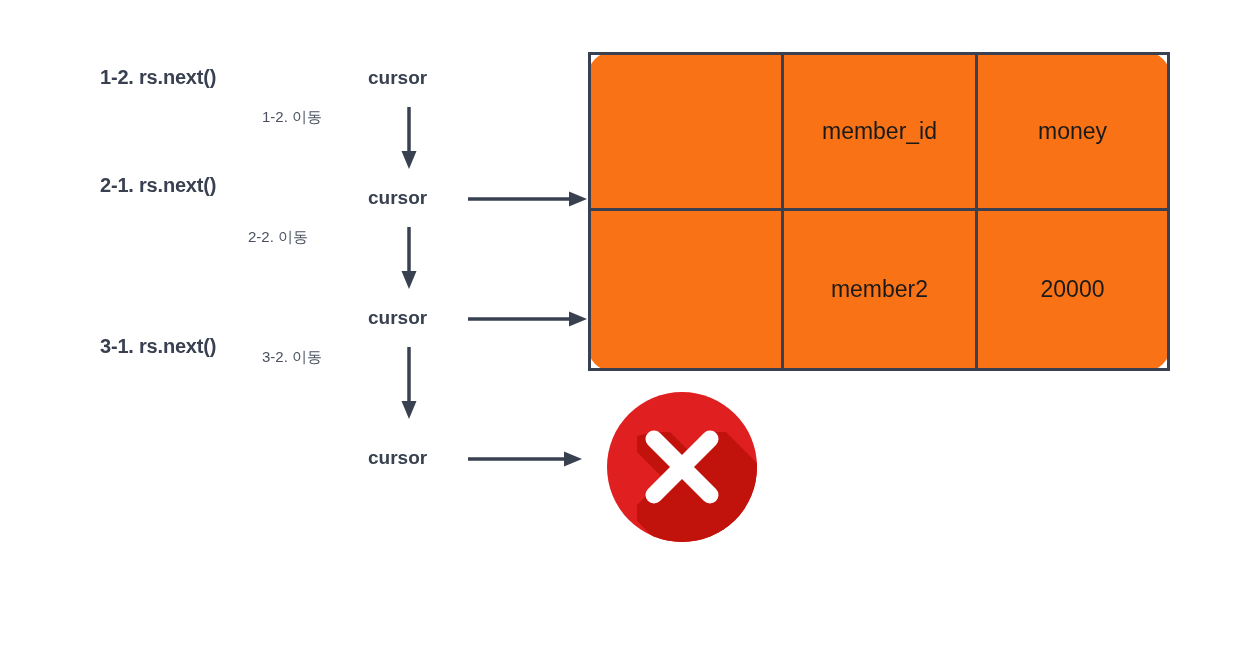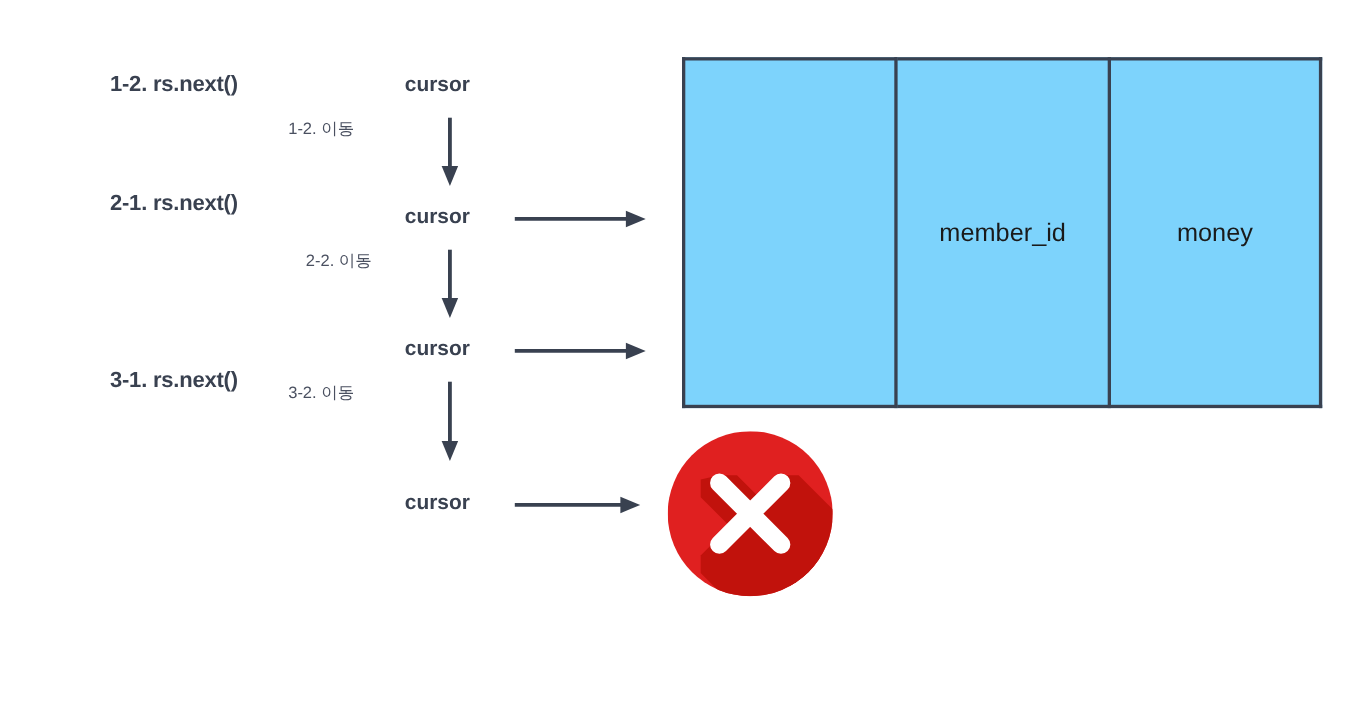--- a/index.html
+++ b/index.html
@@ -41,27 +41,28 @@
     color: #394150;
     white-space: nowrap;
   }
 
   
   .arrow-svg { display: block; overflow: visible; }
 
   
   #result-table {
     position: absolute;
-    left: 620px;
+    left: 588px;
     top: 52px;
     width: 570px;
     height: 319px;
     border-collapse: collapse;
     table-layout: fixed;
-    background: #7dd3fc;
+    background: #f97316;
+    border-radius: 24px;
   }
   #result-table td {
     border: 3px solid #394150;
     text-align: center;
     vertical-align: middle;
     font-size: 23px;
     font-weight: normal;
     color: #1a1a1a;
     padding: 0;
   }
@@ -105,21 +106,21 @@
 
   <svg class="abs arrow-svg" style="left:396px; top:105px;" width="26" height="66" viewBox="0 0 26 66">
     <line x1="13" y1="2" x2="13" y2="50" stroke="#394150" stroke-width="3.5"></line>
     <polygon points="13,64 5.5,46 20.5,46" fill="#394150"></polygon>
   </svg>
 
   <div class="abs step-call" style="left:100px; top:174px;">2-1. rs.next()</div>
 
   <div class="abs cursor-label" style="left:368px; top:187px;">cursor</div>
 
-  <div class="abs move-label" style="left:278px; top:228px;">2-2. 이동</div>
+  <div class="abs move-label" style="left:248px; top:228px;">2-2. 이동</div>
 
   <svg class="abs arrow-svg" style="left:468px; top:188px;" width="120" height="22" viewBox="0 0 120 22">
     <line x1="0" y1="11" x2="104" y2="11" stroke="#394150" stroke-width="3.5"></line>
     <polygon points="119,11 101,3.5 101,18.5" fill="#394150"></polygon>
   </svg>
 
   <svg class="abs arrow-svg" style="left:396px; top:225px;" width="26" height="66" viewBox="0 0 26 66">
     <line x1="13" y1="2" x2="13" y2="50" stroke="#394150" stroke-width="3.5"></line>
     <polygon points="13,64 5.5,46 20.5,46" fill="#394150"></polygon>
   </svg>
@@ -147,20 +148,25 @@
     <polygon points="114,11 96,3.5 96,18.5" fill="#394150"></polygon>
   </svg>
 
   <table id="result-table">
     <tbody>
       <tr>
         <td class="col-blank row-head"></td>
         <td class="col-mid row-head">member_id</td>
         <td class="col-last row-head">money</td>
       </tr>
+      <tr>
+        <td class="col-blank row-2"></td>
+        <td class="col-mid row-2">member2</td>
+        <td class="col-last row-2">20000</td>
+      </tr>
     </tbody>
   </table>
 
   <svg id="false-icon" viewBox="0 0 150 150" width="150" height="150">
     <defs>
       <clipPath id="circle-clip">
         <circle cx="75" cy="75" r="75"></circle>
       </clipPath>
     </defs>
 

